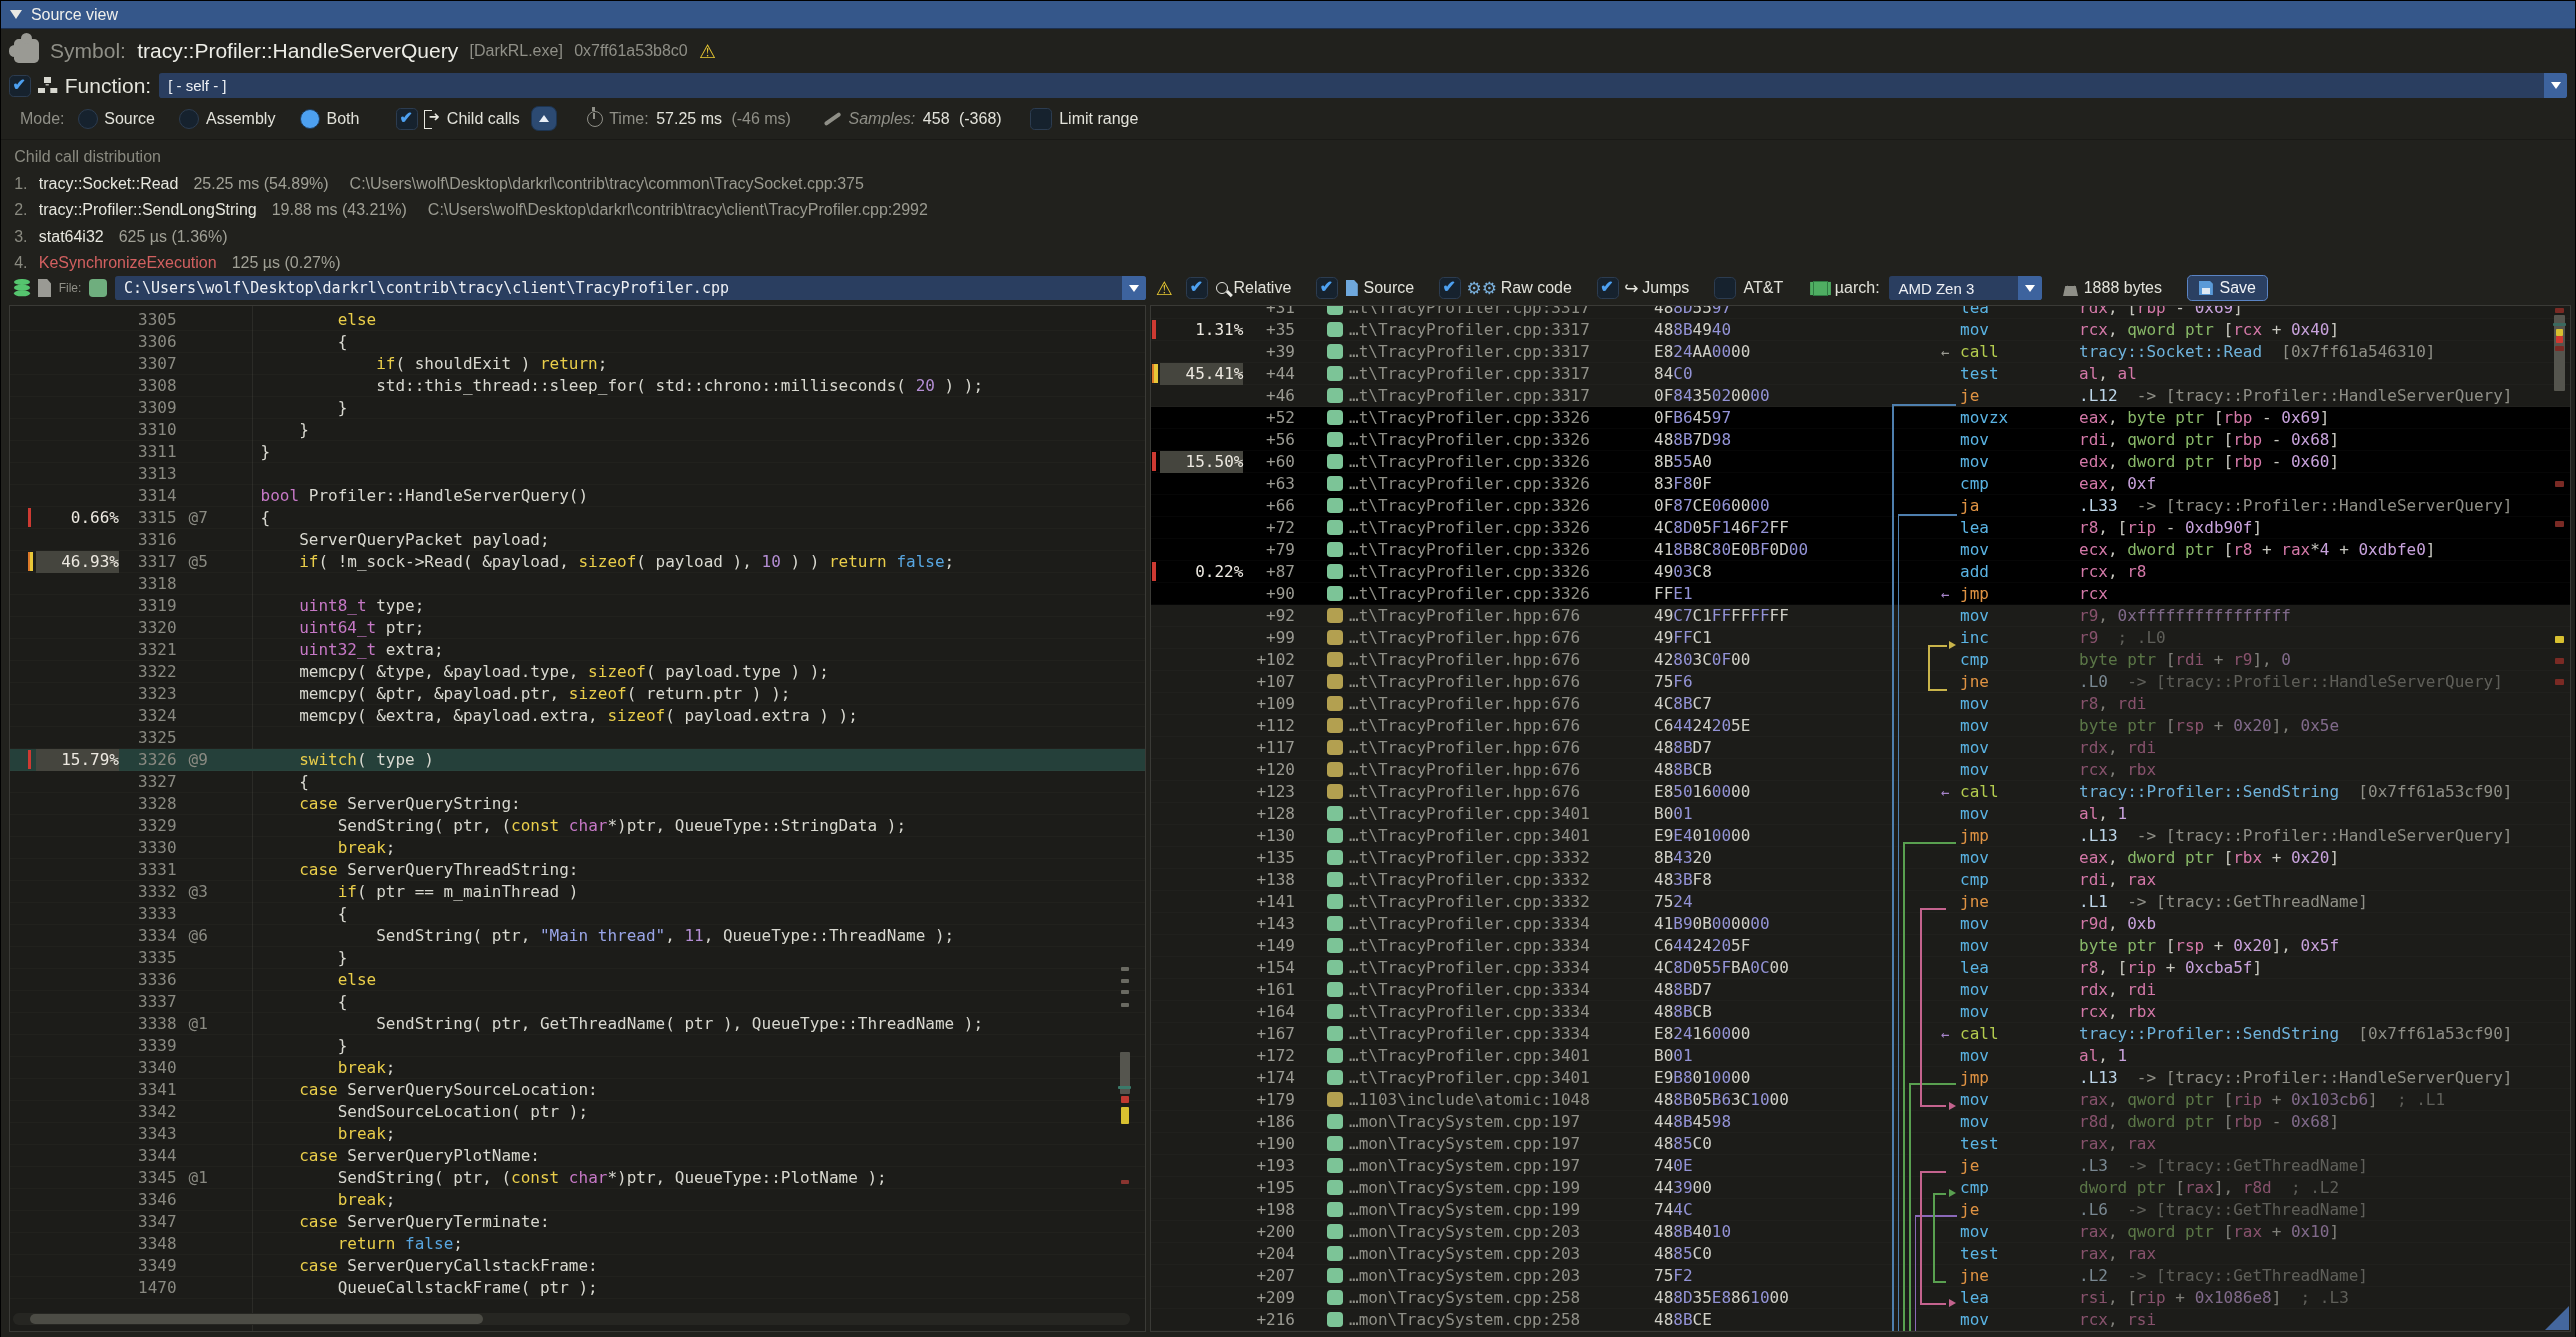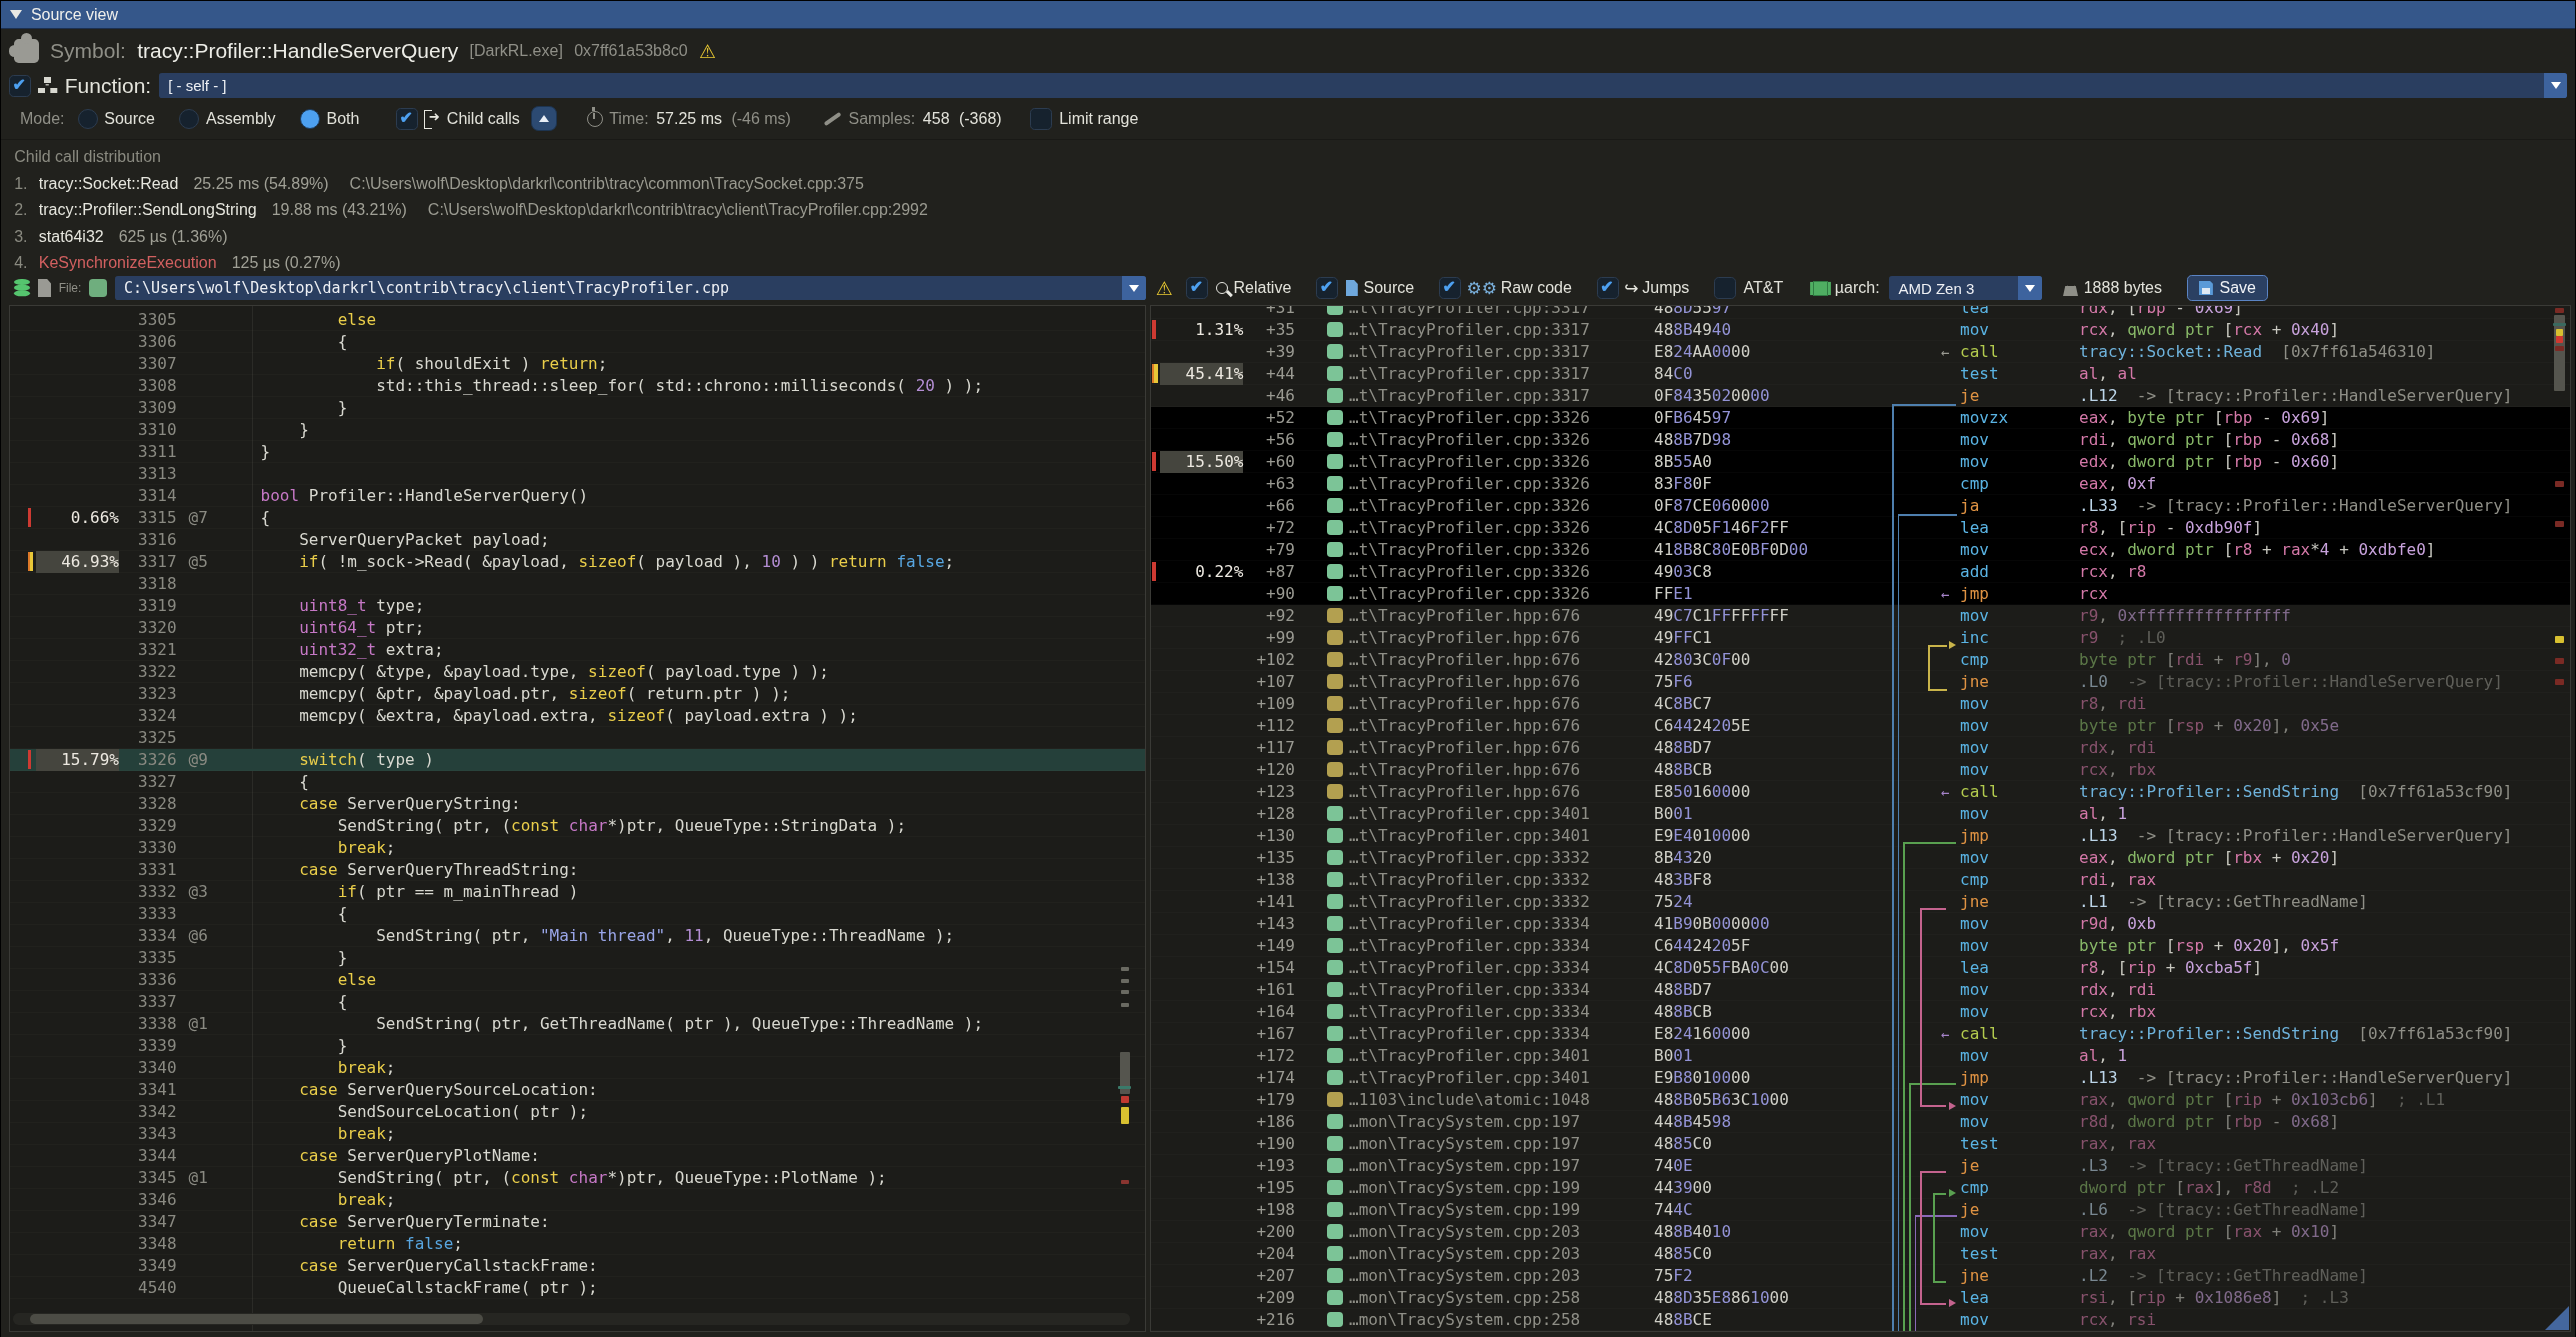--- a/index.html
+++ b/index.html
@@ -157,21 +157,21 @@
     <span class="sep-label">Both</span>
     <span class="cb checked" style="margin-left:23px;margin-right:6.6px;"></span>
     <span class="icon-exit"></span>
     <span>Child calls</span>
     <span class="upbtn"></span>
     <span class="icon-clock" style="margin-left:30px;"></span>
     <span class="grey" style="margin-right:7.6px;">Time:</span>
     <span>57.25 ms</span>
     <span class="grey" style="margin-left:9.4px;">(-46 ms)</span>
     <span class="icon-needle" style="margin-left:32px;"></span>
-    <span class="grey" style="margin-right:7.6px;">Samples:</span>
+    <span class="grey" style="margin-right:7.6px;font-style:italic;">Samples:</span>
     <span>458</span>
     <span style="margin-left:9.4px;">(-368)</span>
     <span class="cb" style="margin-left:28px;margin-right:7.6px;"></span>
     <span>Limit range</span>
   </div>
 
   <div class="childsec">
     <div class="cc-header">Child call distribution</div>
     <div id="cc-items">
         <div class="cc-row" style="top: 34px;"><span class="cc-idx">1.</span><span class="cc-name">tracy::Socket::Read</span><span class="cc-time">25.25 ms (54.89%)</span><span class="cc-loc">C:\Users\wolf\Desktop\darkrl\contrib\tracy\common\TracySocket.cpp:375</span></div>
@@ -262,21 +262,21 @@
         <div class="src-row"><span class="src-num">3340</span><span class="src-code"><span class="s-k">        break</span><span class="s-d">;</span></span></div>
         <div class="src-row"><span class="src-num">3341</span><span class="src-code"><span class="s-k">    case</span><span class="s-d"> ServerQuerySourceLocation:</span></span></div>
         <div class="src-row"><span class="src-num">3342</span><span class="src-code"><span class="s-d">        SendSourceLocation( ptr );</span></span></div>
         <div class="src-row"><span class="src-num">3343</span><span class="src-code"><span class="s-k">        break</span><span class="s-d">;</span></span></div>
         <div class="src-row"><span class="src-num">3344</span><span class="src-code"><span class="s-k">    case</span><span class="s-d"> ServerQueryPlotName:</span></span></div>
         <div class="src-row"><span class="src-num">3345</span><span class="src-ctx">@1</span><span class="src-code"><span class="s-d">        SendString( ptr, (</span><span class="s-k">const</span><span class="s-d"> </span><span class="s-t">char</span><span class="s-d">*)ptr, QueueType::PlotName );</span></span></div>
         <div class="src-row"><span class="src-num">3346</span><span class="src-code"><span class="s-k">        break</span><span class="s-d">;</span></span></div>
         <div class="src-row"><span class="src-num">3347</span><span class="src-code"><span class="s-k">    case</span><span class="s-d"> ServerQueryTerminate:</span></span></div>
         <div class="src-row"><span class="src-num">3348</span><span class="src-code"><span class="s-k">        return</span><span class="s-d"> </span><span class="s-l">false</span><span class="s-d">;</span></span></div>
         <div class="src-row"><span class="src-num">3349</span><span class="src-code"><span class="s-k">    case</span><span class="s-d"> ServerQueryCallstackFrame:</span></span></div>
-        <div class="src-row"><span class="src-num">4540</span><span class="src-code"><span class="s-d">        QueueCallstackFrame( ptr );</span></span></div>
+        <div class="src-row"><span class="src-num">1470</span><span class="src-code"><span class="s-d">        QueueCallstackFrame( ptr );</span></span></div>
       </div>
     <div id="src-vscroll"></div>
     <div class="hscroll">
       <div class="hthumb"></div>
     </div>
   <div class="vmark" style="right: 15.6px; top: 661px; width: 8.5px; height: 3.8px; background: rgb(106, 106, 98); position: absolute;"></div>
       <div class="vmark" style="right: 15.6px; top: 673px; width: 8.5px; height: 3.8px; background: rgb(106, 106, 98); position: absolute;"></div>
       <div class="vmark" style="right: 15.6px; top: 684px; width: 8.5px; height: 3.8px; background: rgb(106, 106, 98); position: absolute;"></div>
       <div class="vmark" style="right: 15.6px; top: 697px; width: 8.5px; height: 3.8px; background: rgb(106, 106, 98); position: absolute;"></div>
       <div class="vmark" style="right: 14.6px; top: 746px; width: 10.4px; height: 42px; background: rgb(85, 85, 78); position: absolute;"></div>

